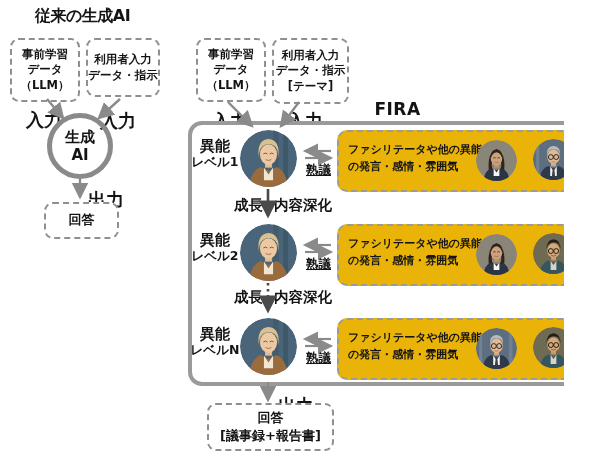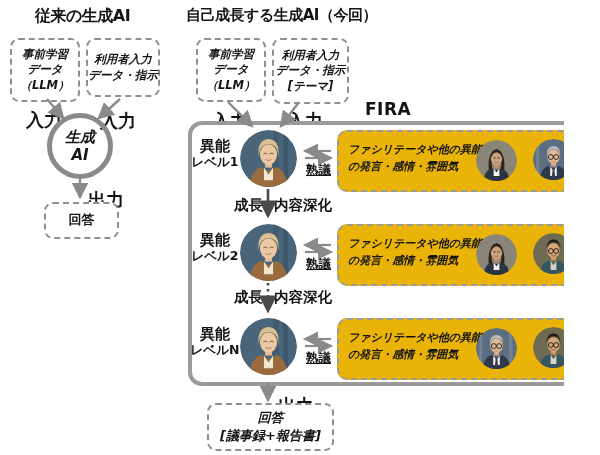--- a/index.html
+++ b/index.html
@@ -3,32 +3,32 @@
 <meta charset="utf-8">
 <style>
   html,body{margin:0;padding:0;background:#ffffff;}
   .canvas{
     position:relative;width:564px;height:455px;background:#ffffff;overflow:hidden;
     font-family:"DejaVu Sans","Liberation Sans",sans-serif;
     font-weight:700;color:#141414;
   }
   .abs{position:absolute;}
   .ctr{display:flex;align-items:center;justify-content:center;text-align:center;}
-  .ml{white-space:pre-line;font-style:italic;}
+  .ml{white-space:pre-line;}
   .title{font-size:16px;letter-spacing:-0.5px;text-align:center;}
   .dbox{
     border:2px dashed #8f8f8f;border-radius:9px;background:#fff;
     font-size:11.5px;line-height:1.35;
   }
   .lbl{font-size:18px;margin-top:8px;}
   .circle{
     border:5px solid #8a8a8a;border-radius:50%;
     font-size:15px;line-height:1.2;
   }
-  .fira-label{font-size:17px;letter-spacing:0.5px;text-align:left;}
+  .fira-label{font-size:17px;letter-spacing:0.5px;text-align:center;}
   .fira-box{border:4px solid #9a9a9a;border-radius:14px;background:#fff;}
   .level{line-height:1.15;text-align:center;}
   .level .nm{font-size:15px;display:block;}
   .level .lv{font-size:12.5px;display:block;}
   .delib{font-size:12.5px;text-decoration:underline;}
   .growth{font-size:14.5px;}
   .ctx-box{border:2px dashed #9a9a9a;border-radius:10px;background:#eab308;}
   .ctx-text{font-size:11px;line-height:1.5;text-align:left;}
   .answer{font-size:13px;line-height:1.4;}
   .avatar{border-radius:50%;display:block;}
@@ -117,21 +117,20 @@
     <span class="ml">生成
 AI</span>
   </div>
 
   <span class="abs lbl" style="left:88px;top:180px;">出力</span>
 
   <div class="abs dbox ctr answer" style="left:44px;top:202px;width:71px;height:33px;">
     <span>回答</span>
   </div>
 
-  <div class="abs title" style="left:174px;top:6px;width:215px;font-size:15px;">自己成長する生成AI（今回）</div>
 
   <div class="abs dbox ctr" style="left:196px;top:38px;width:66px;height:60px;">
     <span class="ml">事前学習
 データ
 （LLM）</span>
   </div>
   <div class="abs dbox ctr" style="left:272px;top:38px;width:73px;height:62px;">
     <span class="ml">利用者入力
 データ・指示
 [テーマ]</span>

